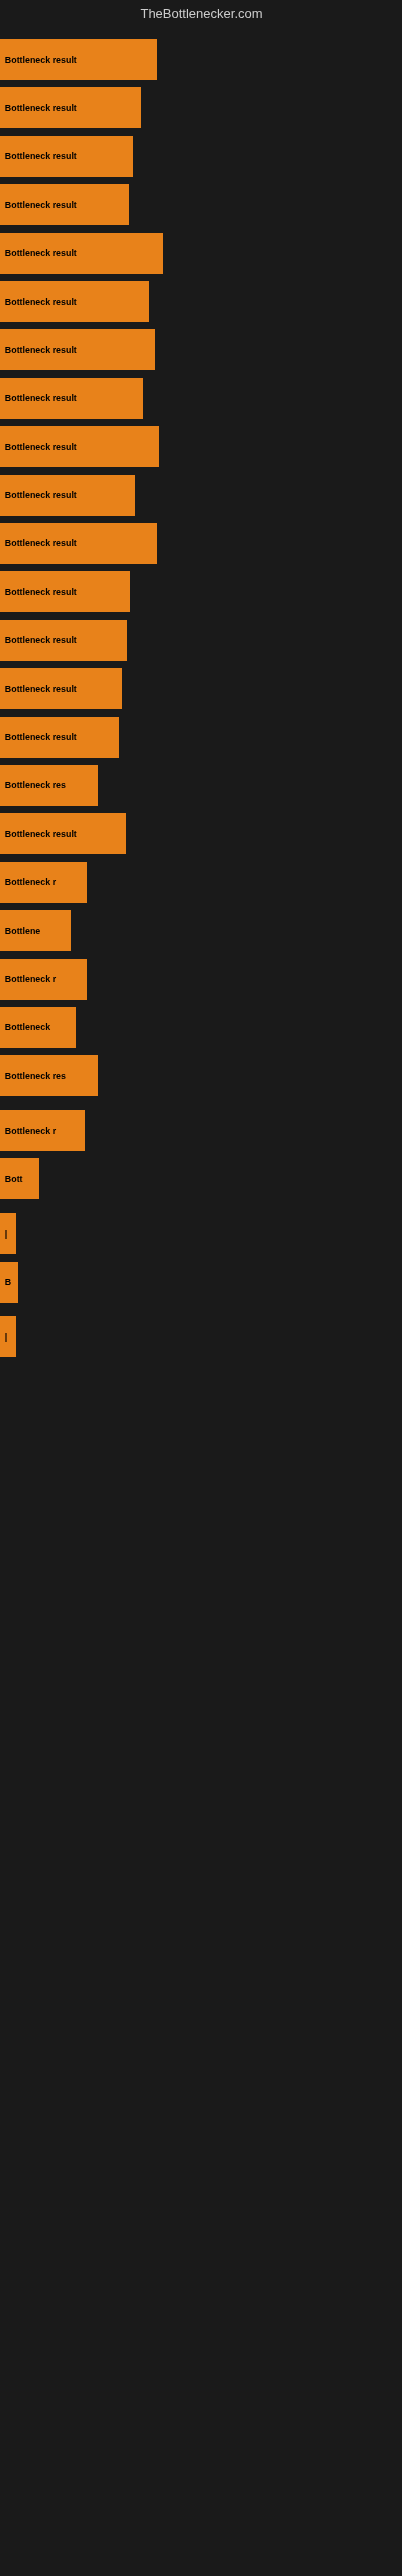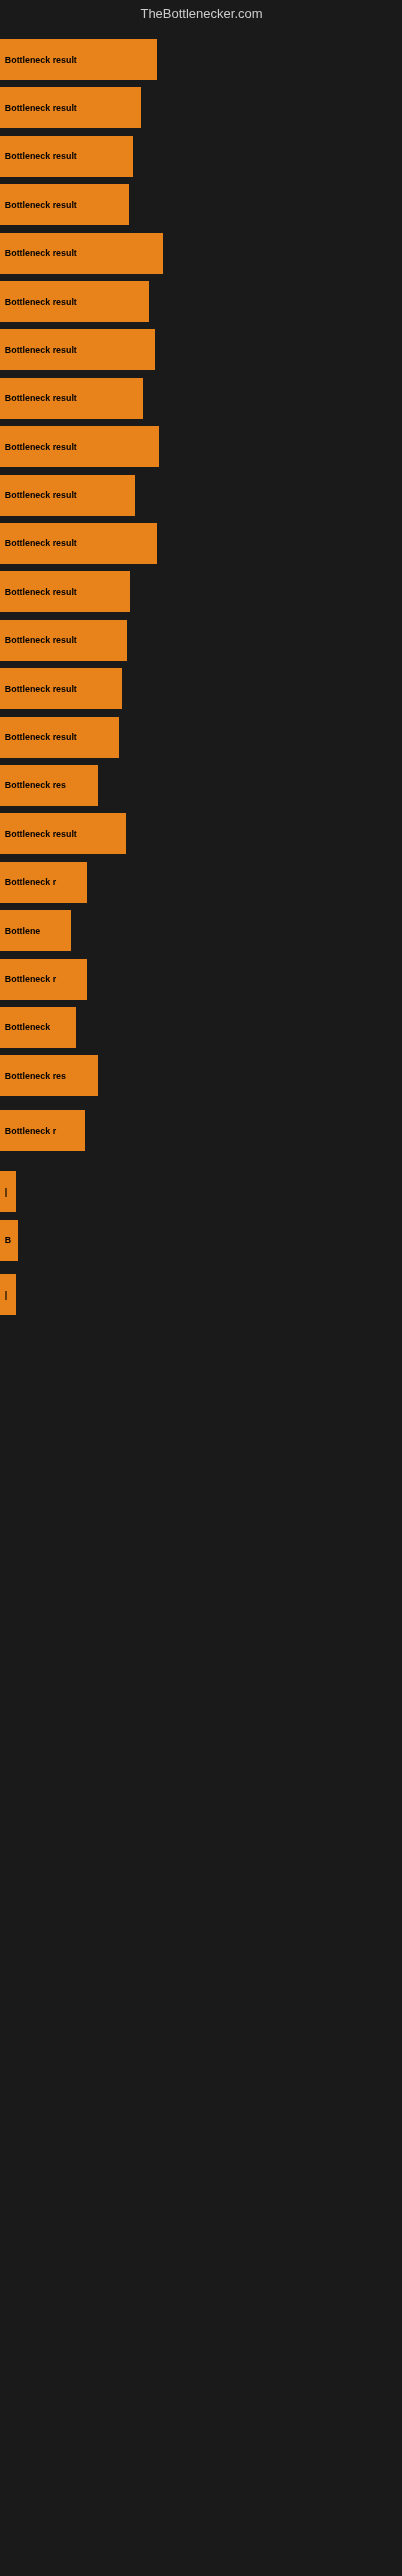--- a/index.html
+++ b/index.html
@@ -188,20 +188,25 @@
       </div>
     </div>
     <div class="separator"></div>
     <div class="separator"></div>
     <div class="bottleneck-bar-container">
       <div class="bottleneck-bar" style="width: 85px;">
         <span>Bottleneck r</span>
       </div>
     </div>
     <div class="separator"></div>
+    <div class="bottleneck-bar-container">
+      <div class="bottleneck-bar" style="width: 39px;">
+        <span>Bott</span>
+      </div>
+    </div>
     <div class="separator"></div>
     <div class="separator"></div>
     <div class="bottleneck-bar-container">
       <div class="bottleneck-bar" style="width: 8px;">
         <span>|</span>
       </div>
     </div>
     <div class="separator"></div>
     <div class="bottleneck-bar-container">
       <div class="bottleneck-bar" style="width: 17.7px;">

